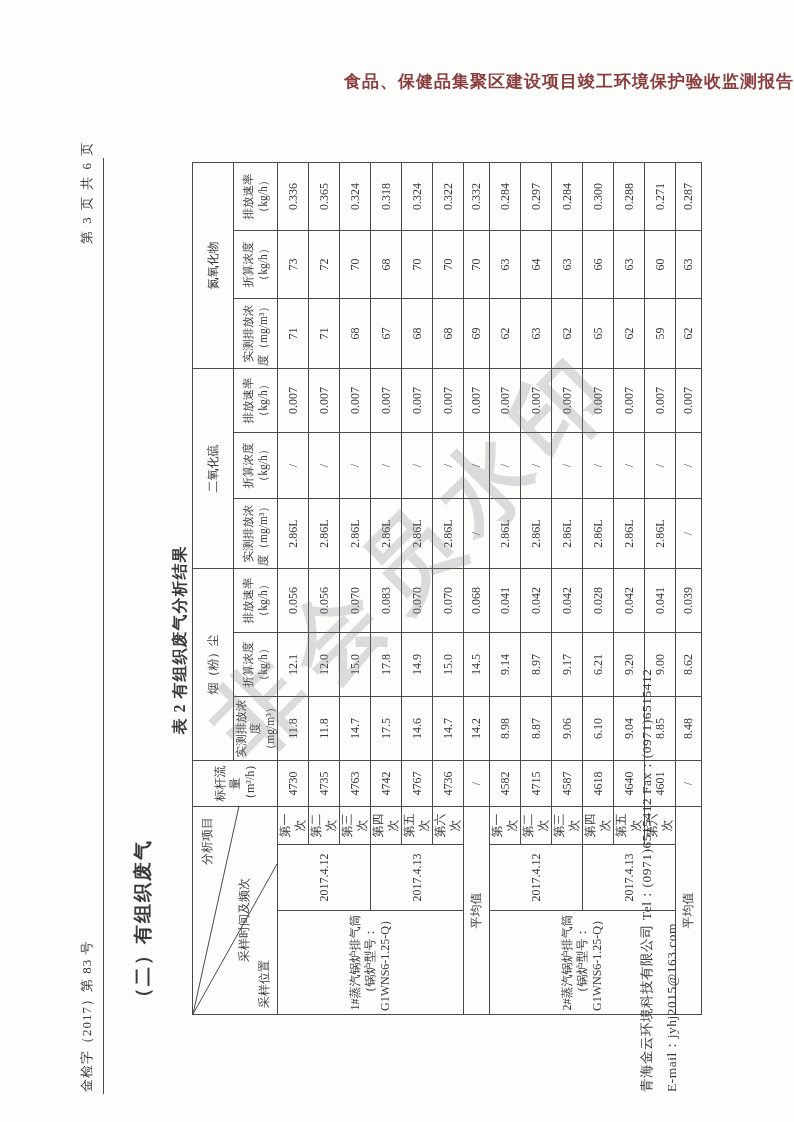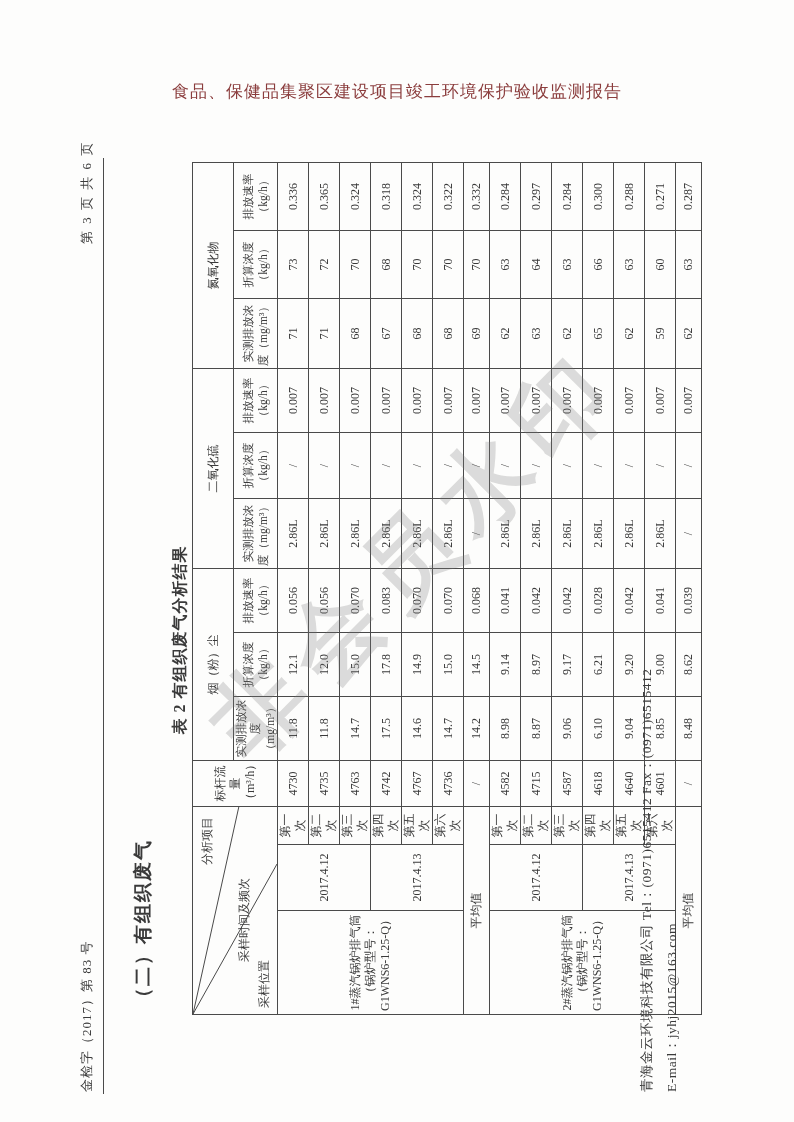--- a/index.html
+++ b/index.html
@@ -1,22 +1,22 @@
 <!DOCTYPE html>
 <html><head>
 <meta charset="utf-8">
 <style>
   html,body{margin:0;padding:0;background:#ffffff;}
   body{width:794px;height:1122px;position:relative;overflow:hidden;
        font-family:"Liberation Serif","DejaVu Serif",serif;color:#3a3a3a;}
   .viewport{position:absolute;top:0;left:0;width:794px;height:1122px;background:#fdfdfc;}
 
   
-  .page-header{position:absolute;top:80px;left:0;width:794px;text-align:center;
-               font-size:17px;font-weight:normal;letter-spacing:1px;color:#8b3d3d;}
+  .page-header{position:absolute;top:70px;left:0;width:794px;text-align:right;
+               font-size:17px;font-weight:bold;letter-spacing:1px;color:#8b3d3d;}
 
   
   .rotated{position:absolute;top:0;left:0;width:1122px;height:794px;
            transform-origin:0 0;transform:rotate(-90deg) translateX(-1122px);}
 
   .doc-no{position:absolute;left:30px;top:78px;font-size:13px;letter-spacing:1px;}
   .page-no{position:absolute;left:878px;top:78px;font-size:13px;letter-spacing:2px;}
   .header-rule{position:absolute;left:28px;top:103px;width:936px;height:0;
                border-top:1.5px solid #4a4a4a;}
 

